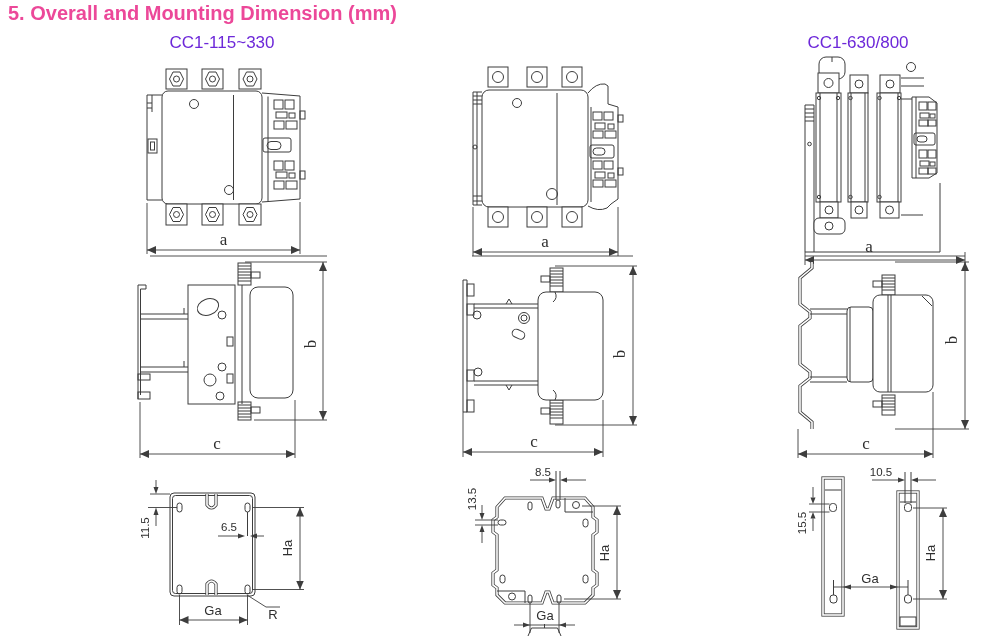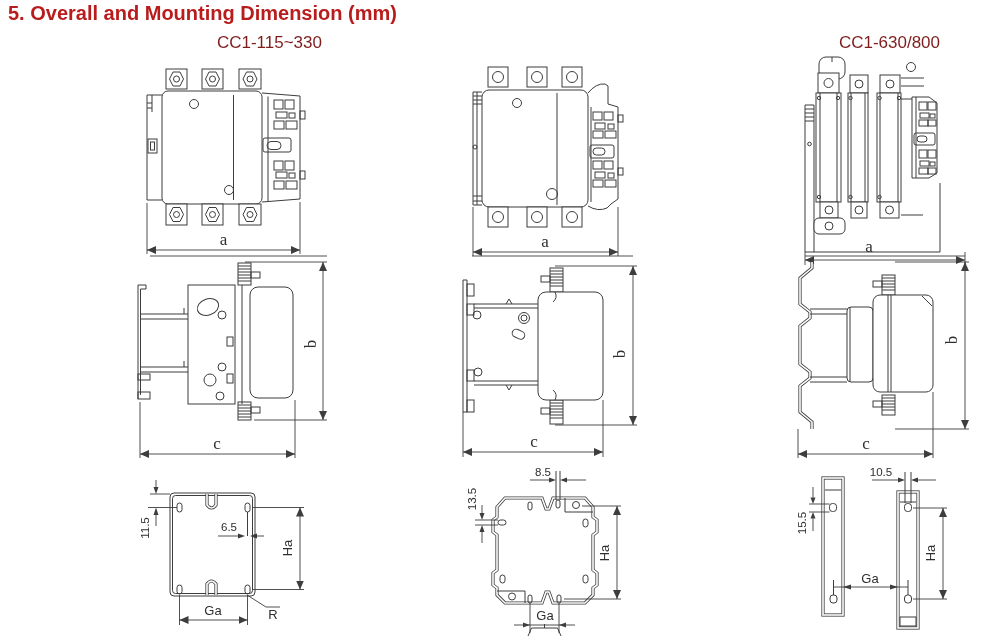--- a/index.html
+++ b/index.html
@@ -1,39 +1,39 @@
 <!DOCTYPE html>
 <html><head>
 <meta charset="utf-8">
 <style>
   html,body{margin:0;padding:0;background:#fff;}
   #page{position:relative;width:984px;height:636px;background:#fff;overflow:hidden;
         font-family:"Liberation Sans",sans-serif;}
-  .title{position:absolute;left:8px;top:2px;font-size:20px;font-weight:bold;color:#b91c1c;}
-  .colhead{position:absolute;top:33px;width:200px;text-align:right;font-size:17px;color:#7f1d1d;}
+  .title{position:absolute;left:8px;top:2px;font-size:20px;font-weight:bold;color:#ec4899;}
+  .colhead{position:absolute;top:33px;width:200px;text-align:center;font-size:17px;color:#6d28d9;}
   svg{position:absolute;overflow:visible;}
   .ln{fill:none;stroke:#3d3d3d;stroke-width:1;stroke-linejoin:miter;}
   .thin{fill:none;stroke:#3d3d3d;stroke-width:0.9;}
   .wf{fill:#ffffff;stroke:#3d3d3d;stroke-width:1;}
   .d3{fill:none;stroke:#3d3d3d;stroke-width:3.2;}
   .dw{fill:none;stroke:#ffffff;stroke-width:1.6;}
   .ah{fill:#3d3d3d;stroke:none;}
   text{fill:#2e2e2e;}
   .t{font-family:"Liberation Sans",sans-serif;font-size:11.5px;}
   .t2{font-family:"Liberation Sans",sans-serif;font-size:13px;}
   .abc{font-family:"Liberation Serif",serif;font-size:17px;}
 </style>
 </head>
 <body>
 
 <div id="page">
 
   <div class="title">5. Overall and Mounting Dimension (mm)</div>
   <div class="colhead" style="left:122px">CC1-115~330</div>
-  <div class="colhead" style="left:740px">CC1-630/800</div>
+  <div class="colhead" style="left:758px">CC1-630/800</div>
 
   <svg style="left:135px;top:62px" width="200" height="196" viewBox="0 0 200 196">
     <defs>
         <marker id="ar1" markerWidth="10" markerHeight="8" refX="9" refY="4" orient="auto-start-reverse" markerUnits="userSpaceOnUse">
           <path d="M0,0L9,4L0,8z" fill="#3d3d3d"></path>
         </marker>
       </defs>
     <g class="ln">
       <path d="M27,33 L12,33 L12,138 L27,138"></path>
       <path d="M17,33 L17,50 M12,41 L17,41 M12,46 L17,46"></path>

